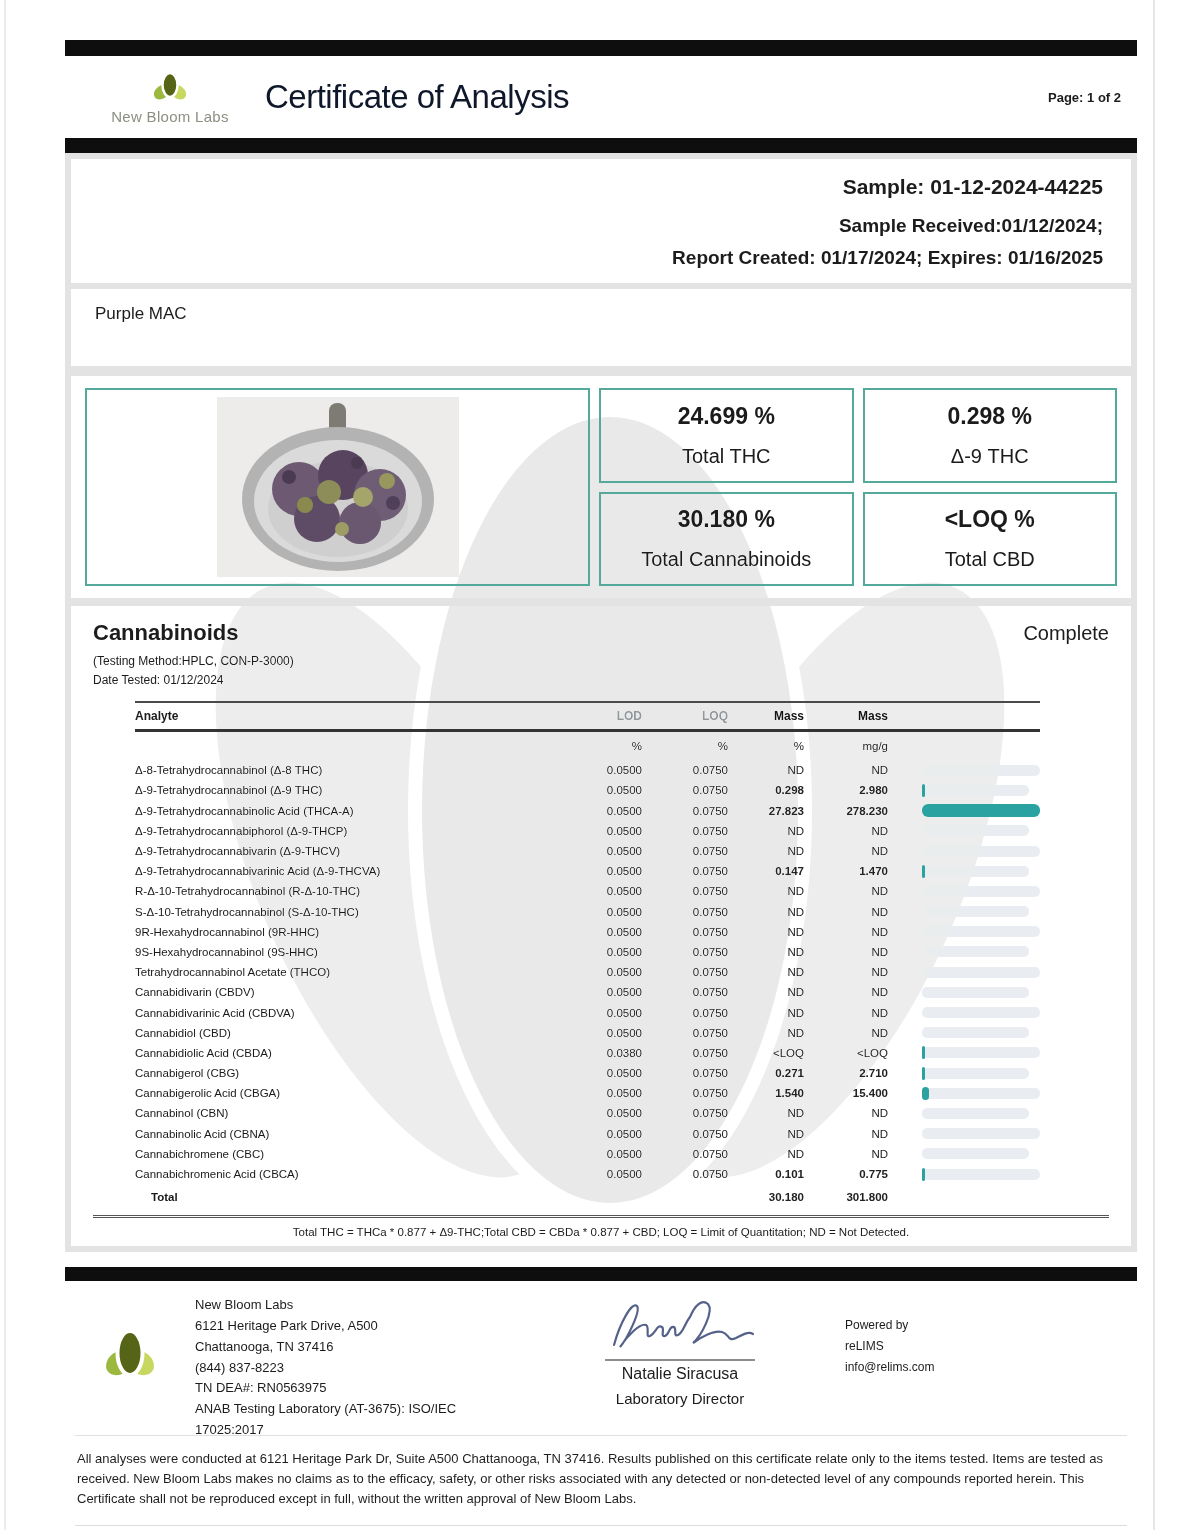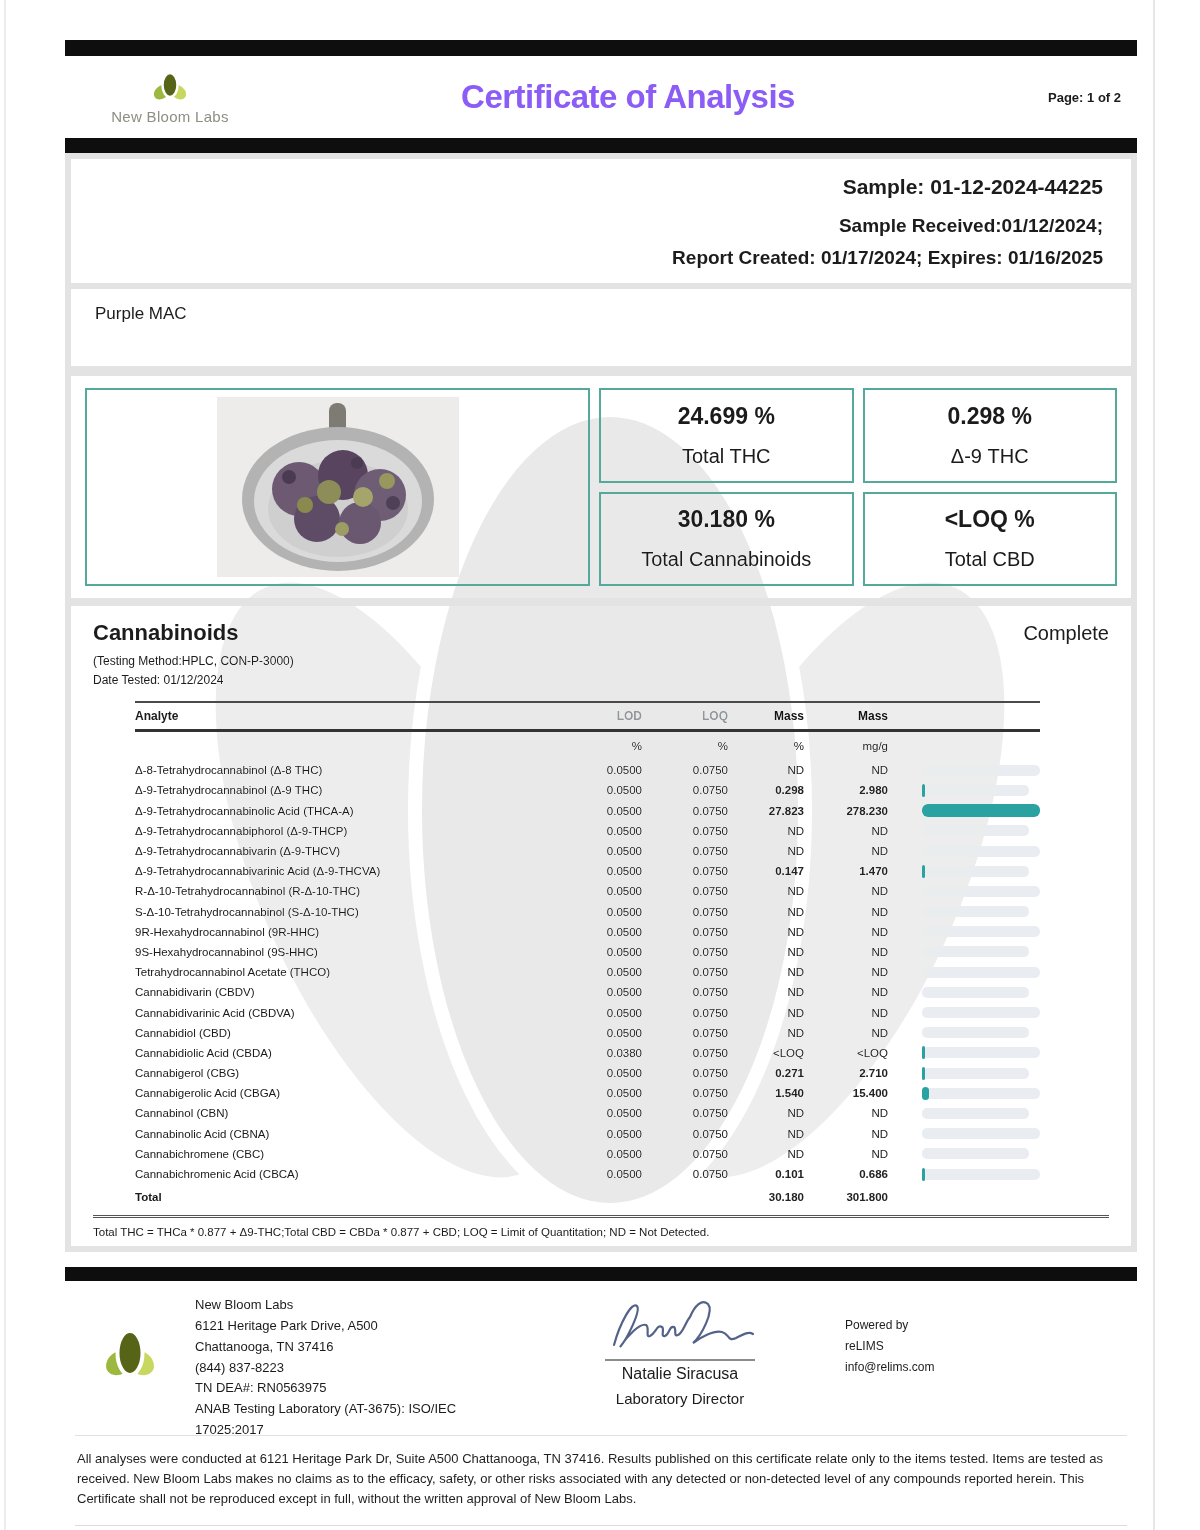--- a/index.html
+++ b/index.html
@@ -12,21 +12,21 @@
   .edge-right{left:1153px;background:#e6e6e6;}
   .page{position:absolute;left:65px;top:40px;width:1072px;}
   .black-bar{height:16px;background:#0e0e0e;}
   .black-bar.mid{height:15px;}
   .black-bar.footer-bar{height:14px;}
 
   
   .doc-header{height:82px;background:#fff;display:flex;align-items:center;padding:0 10px;box-sizing:border-box;}
   .brand{width:190px;display:flex;flex-direction:column;align-items:center;justify-content:center;}
   .brand-text{font-size:15px;color:#8b8f82;margin-top:2px;letter-spacing:0.3px;}
-  .doc-title{flex:1;text-align:center;font-size:33px;font-weight:700;color:#8b5cf6;letter-spacing:-0.5px;}
+  .doc-title{flex:1;font-size:33px;font-weight:400;color:#0f172a;letter-spacing:-0.5px;}
   .page-num{width:130px;text-align:right;font-size:13px;font-weight:700;padding-right:6px;}
 
   
   .gray-wrap{background:#e3e3e3;padding:6px;}
   .white-box{background:#fff;}
   .sample-box{height:124px;box-sizing:border-box;text-align:right;padding:16px 28px 0 0;}
   .sample-id{font-size:21px;font-weight:600;margin-bottom:11px;}
   .sample-line{font-size:19px;font-weight:700;line-height:1.7;}
   .product-box{height:77px;box-sizing:border-box;margin-top:6px;padding:15px 0 0 24px;}
   .product-name{font-size:17px;font-weight:500;margin-bottom:11px;}
@@ -57,27 +57,27 @@
   .h-analyte{font-size:12px;font-weight:700;}
   .h-gray{font-size:12px;font-weight:600;color:#909699;}
   .h-dark{font-size:12px;font-weight:700;color:#111;}
   .u-gray{font-size:11.5px;color:#9aa0a3;}
   .u-dark{font-size:11.5px;color:#333;}
   .trow{height:20.2px;}
   .trow.total-row{height:25px;}
   .c-analyte{font-size:11.5px;color:#1a1a1a;}
   .c-num{font-size:11.5px;color:#222;}
   .c-num.bold{font-weight:700;}
-  .c-analyte.bold{font-weight:700;}
+  .c-analyte.bold{font-weight:700;margin-left:16px;}
   .c-bar{width:118px;margin-left:34px;position:relative;height:13px;}
   .bar-bg{position:absolute;left:0;top:1px;height:11px;width:100%;background:#e9edf2;border-radius:5px;}
   .trow:nth-child(even) .bar-bg{width:91%;}
   .bar-fill{position:absolute;left:0;top:0;height:13px;background:#2aa2a1;border-radius:6px;}
   .rule{border-top:3px double #555;margin-top:6px;}
-  .footnote{font-size:11.5px;margin-top:8px;}
+  .footnote{font-size:11.5px;margin-top:8px;text-align:center;}
   .notes{font-size:11.5px;line-height:1.32;margin-top:14px;}
 
   .white-gap{height:15px;background:#fff;}
 
   
   .footer{background:#fff;display:flex;padding-top:8px;height:150px;box-sizing:border-box;}
   .footer-logo{width:130px;display:flex;justify-content:center;padding-top:30px;}
   .lab-info{width:320px;font-size:13px;line-height:1.6;padding-top:6px;}
   .sig-block{width:330px;text-align:center;padding-top:4px;}
   .sig-line{width:150px;margin:0 auto;border-bottom:2px solid #8c8c8c;}
@@ -404,21 +404,21 @@
               <div class="c-num col5">ND</div>
               <div class="c-bar">
                 <div class="bar-bg"></div>
               </div>
             </div>
             <div class="trow">
               <div class="c-analyte">Cannabichromenic Acid (CBCA)</div>
               <div class="c-num col2">0.0500</div>
               <div class="c-num col3">0.0750</div>
               <div class="c-num col4 bold">0.101</div>
-              <div class="c-num col5 bold">0.686</div>
+              <div class="c-num col5 bold">0.775</div>
               <div class="c-bar">
                 <div class="bar-bg"></div>
                 <div class="bar-fill" style="width: 2.2%;"></div>
               </div>
             </div>
           </div>
 
         <div class="trow total-row">
           <div class="c-analyte bold">Total</div>
           <div class="c-num col2"></div>

